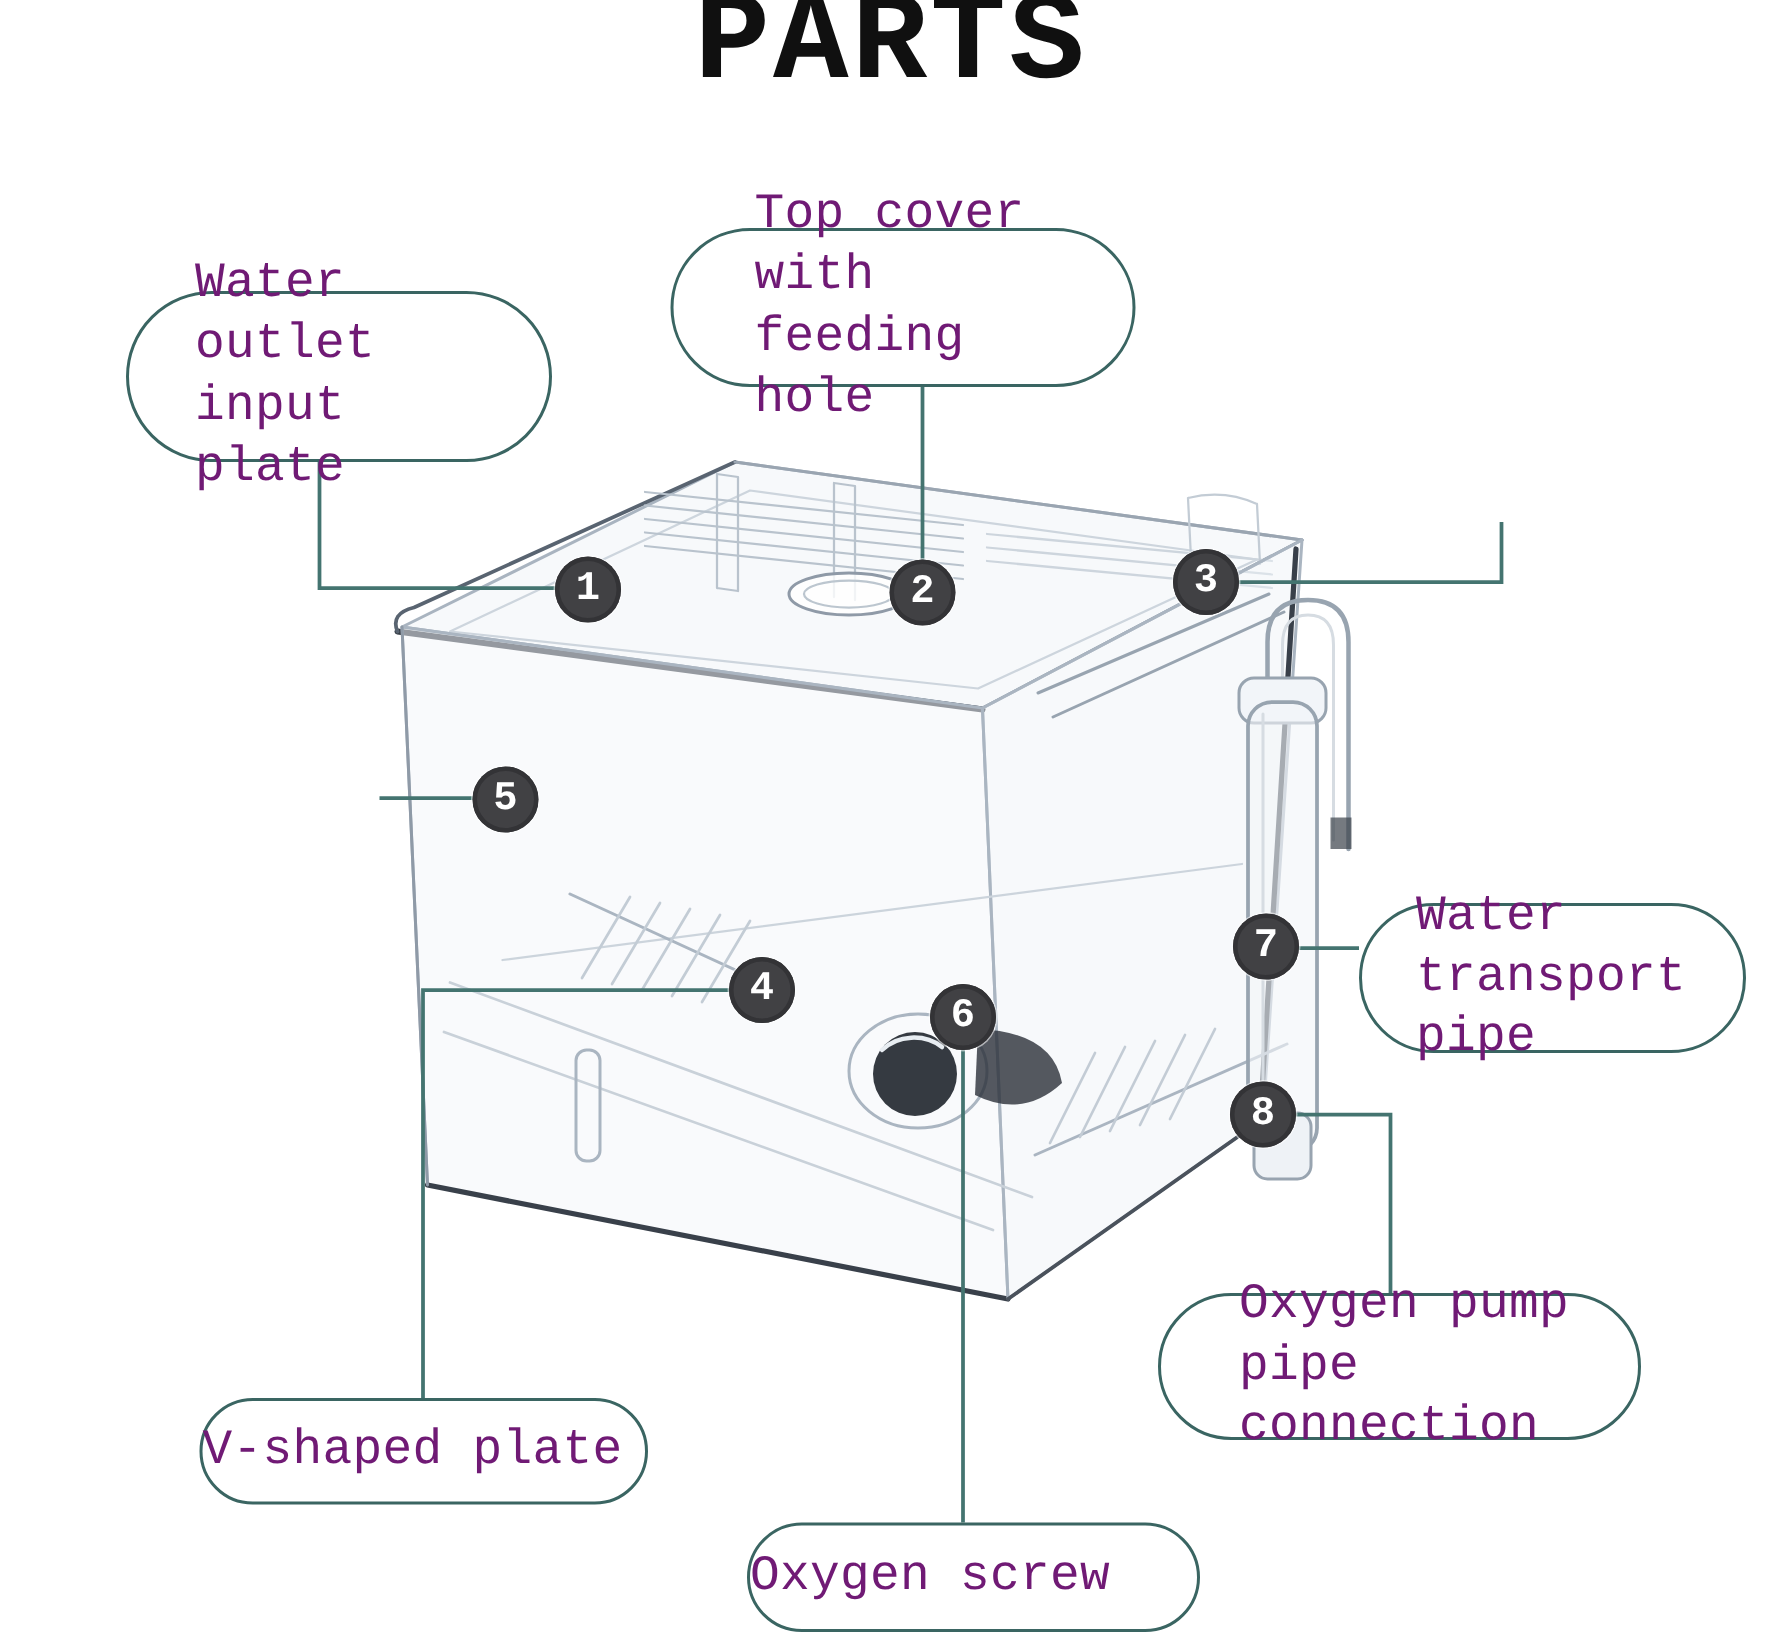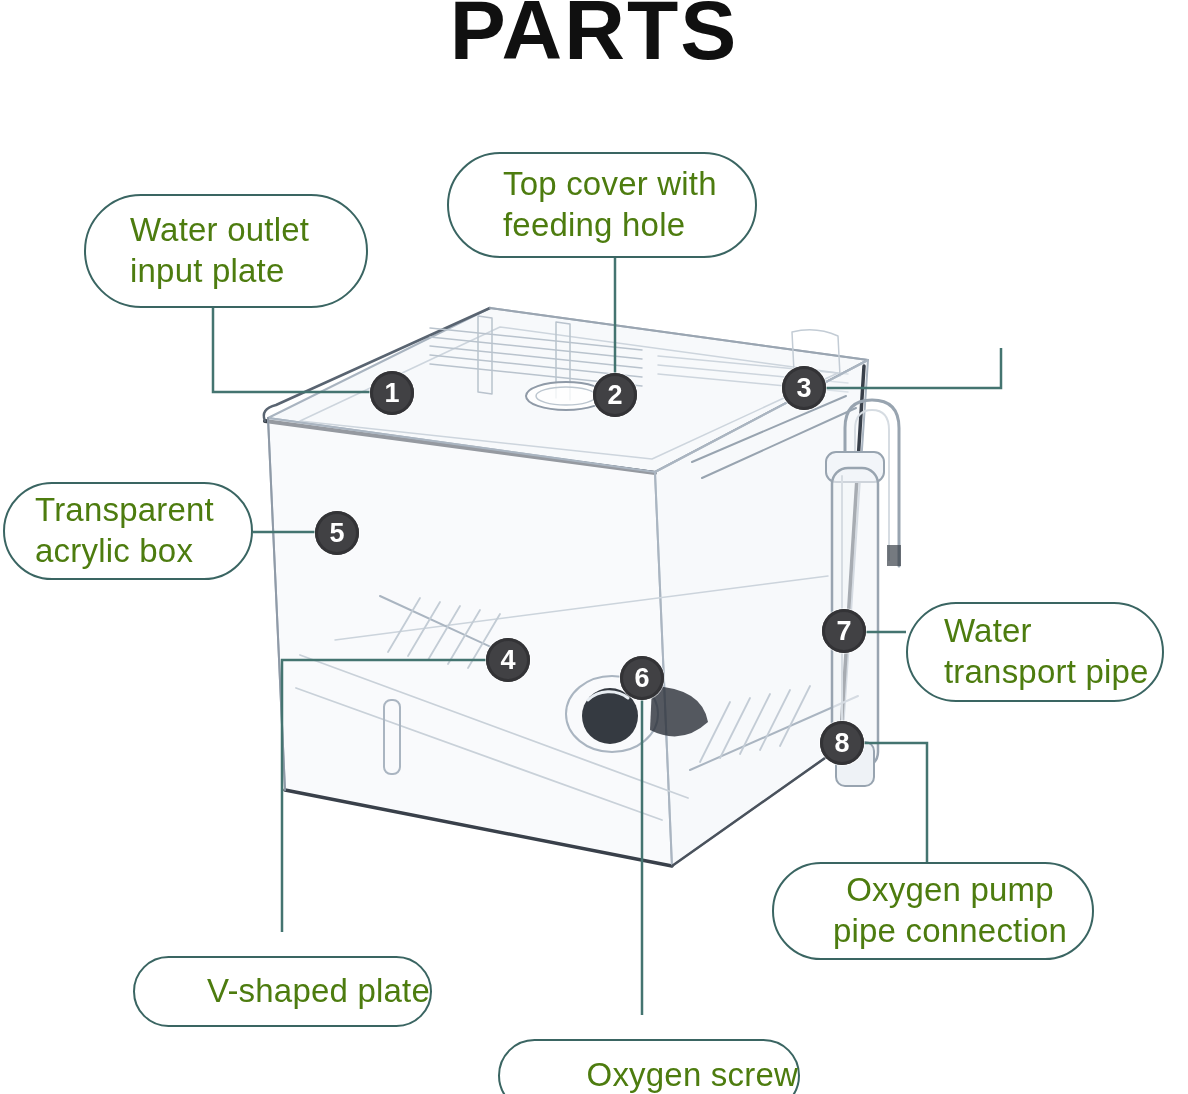--- a/index.html
+++ b/index.html
@@ -1,41 +1,41 @@
 <!DOCTYPE html>
 <html style="--bubble-border: #3a6562; --connector: #447470; --marker-bg: #414144; --marker-text: #ffffff;"><head>
 <meta charset="utf-8">
 <style>
   html,body{margin:0;padding:0;background:#ffffff;}
   body{font-family:"Liberation Sans", sans-serif;}
-  #canvas{position:relative;width:1188px;height:1094px;background:#ffffff;overflow:hidden;}
+  #canvas{position:relative;width:1188px;height:1094px;background:#ffffff;overflow:hidden;font-family:Liberation Mono, monospace;}
 
   .layer{position:absolute;left:0;top:0;width:1188px;height:1094px;}
 
   #title{
     position:absolute;left:0;top:-14px;width:1188px;
     text-align:center;font-size:84px;font-weight:bold;color:#101010;
     letter-spacing:2px;line-height:1.05;
   }
 
   .bubble{
     position:absolute;box-sizing:border-box;
     border:2.5px solid var(--bubble-border,#3a6562);
     border-radius:60px;background:#ffffff;
     display:flex;align-items:center;
-    font-size:33px;color:#4d7c0f;line-height:1.24;letter-spacing:0.2px;
+    font-size:33px;color:#701a75;line-height:1.24;letter-spacing:0.2px;
   }
-  .bubble.center{justify-content:flex-end;white-space:nowrap;margin-top:24px;}
+  .bubble.center{justify-content:flex-start;white-space:nowrap;}
 
   #bubble-1{left:84px;top:194px;width:284px;height:114px;padding-left:44px;padding-right:16px;}
   #bubble-2{left:447px;top:152px;width:310px;height:106px;padding-left:54px;padding-right:14px;}
   #bubble-3{left:836px;top:246px;width:324px;height:102px;padding-left:48px;padding-right:14px;}
   #bubble-5{left:3px;top:482px;width:250px;height:98px;padding-left:30px;padding-right:12px;}
   #bubble-7{left:906px;top:584px;width:258px;height:100px;padding-left:36px;padding-right:12px;margin-top:18px;}
-  #bubble-8{left:772px;top:862px;width:322px;height:98px;padding-left:52px;padding-right:18px;text-align:center;}
+  #bubble-8{left:772px;top:862px;width:322px;height:98px;padding-left:52px;padding-right:18px;}
   #bubble-4{left:133px;top:932px;width:299px;height:71px;}
   #bubble-6{left:498px;top:1015px;width:302px;height:73px;}
 
   .marker{
     position:absolute;width:44px;height:44px;border-radius:50%;
     background:var(--marker-bg,#414144);
     box-shadow: inset 0 0 0 3px #333336, 0 0 0 1px rgba(255,255,255,0.55);
     color:var(--marker-text,#ffffff);
     display:flex;align-items:center;justify-content:center;
     font-size:27px;font-weight:bold;
@@ -126,23 +126,20 @@
   </svg>
 
   <div id="title" style="color: rgb(16, 16, 16);">PARTS</div>
 
   <div class="bubble" id="bubble-1">
     <span>Water outlet input plate</span>
   </div>
   <div class="bubble" id="bubble-2">
     <span>Top cover with feeding hole</span>
   </div>
-  <div class="bubble" id="bubble-5">
-    <span>Transparent acrylic box</span>
-  </div>
   <div class="bubble" id="bubble-7">
     <span>Water transport pipe</span>
   </div>
   <div class="bubble" id="bubble-8">
     <span>Oxygen pump pipe connection</span>
   </div>
   <div class="bubble center" id="bubble-4">
     <span>V-shaped plate</span>
   </div>
   <div class="bubble center" id="bubble-6">

